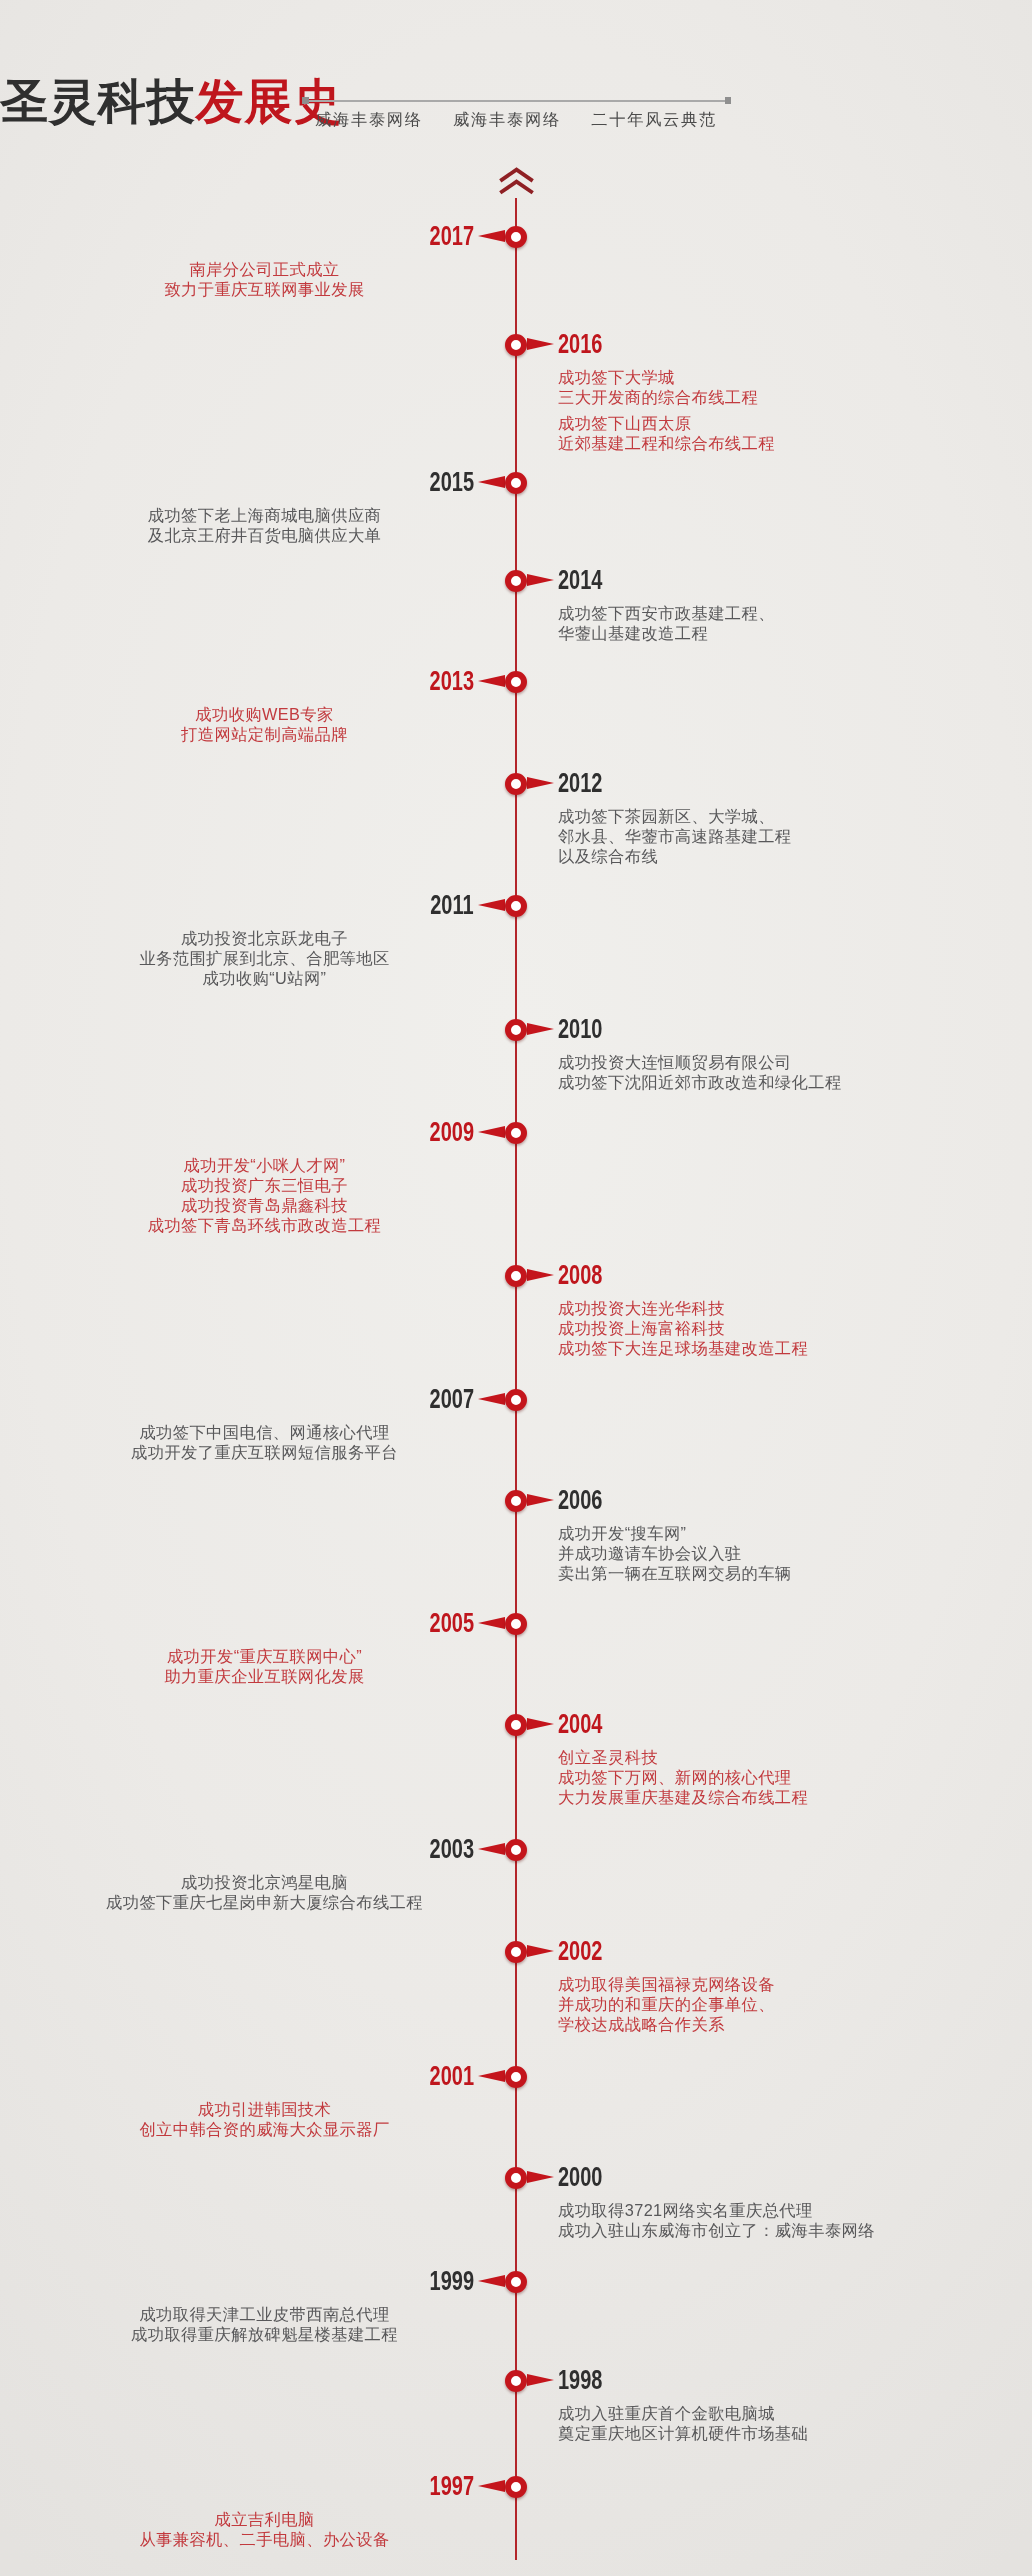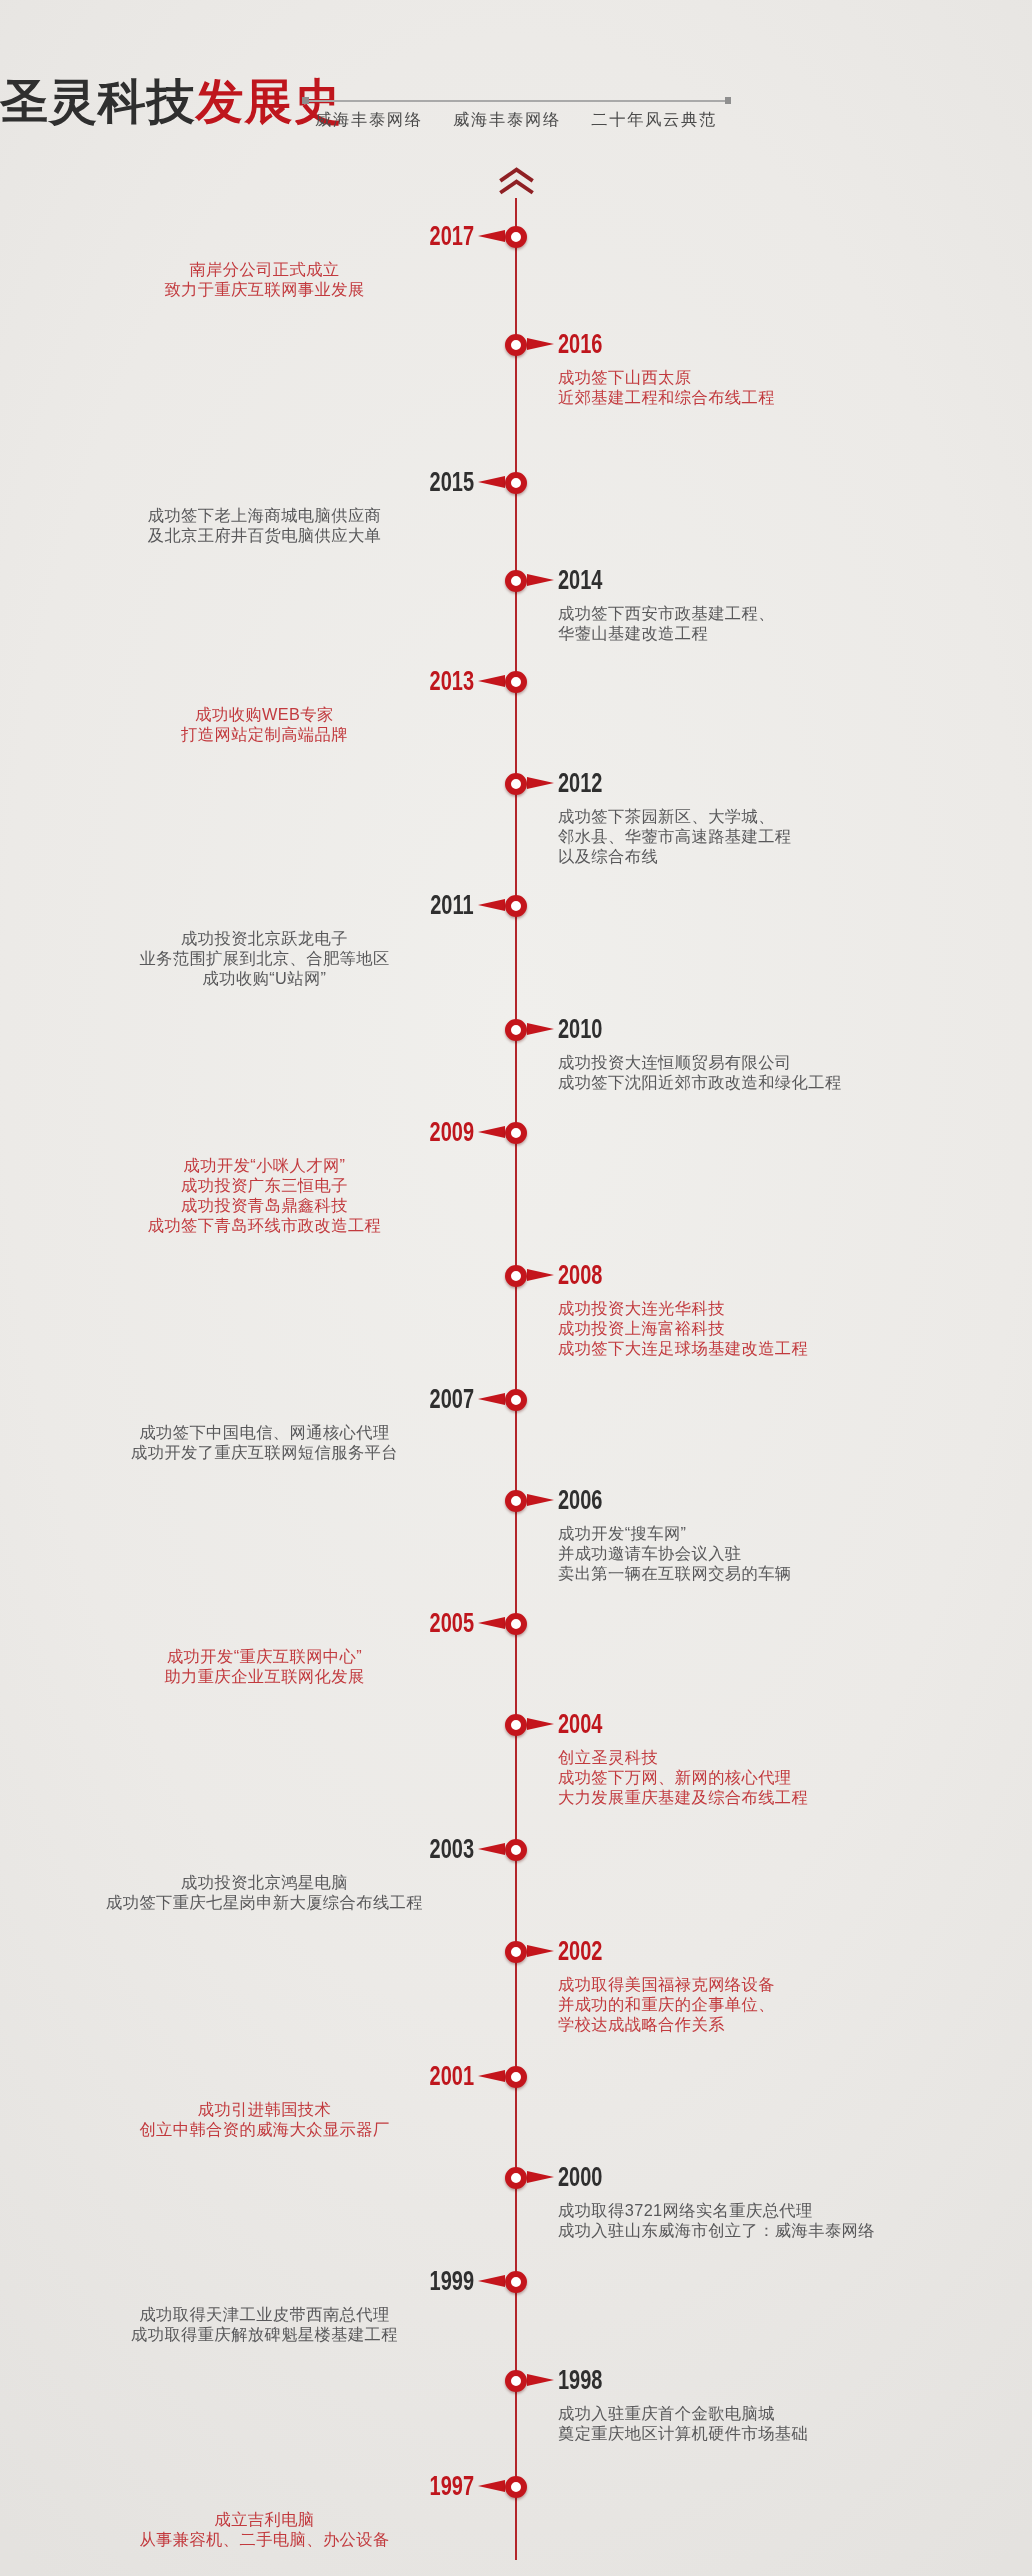--- a/index.html
+++ b/index.html
@@ -104,20 +104,21 @@
     <div class="year">2017</div>
     <div class="events">
           <p>南岸分公司正式成立<br>致力于重庆互联网事业发展</p>
         </div>
   </div>
       <div class="item right tone-red" style="top: 345px;">
     <span class="pointer"></span>
     <span class="ring"></span>
     <div class="year">2016</div>
     <div class="events">
+          <p>成功签下大学城<br>三大开发商的综合布线工程</p>
           <p>成功签下山西太原<br>近郊基建工程和综合布线工程</p>
         </div>
   </div>
       <div class="item left tone-dark" style="top: 483px;">
     <span class="pointer"></span>
     <span class="ring"></span>
     <div class="year">2015</div>
     <div class="events">
           <p>成功签下老上海商城电脑供应商<br>及北京王府井百货电脑供应大单</p>
         </div>

